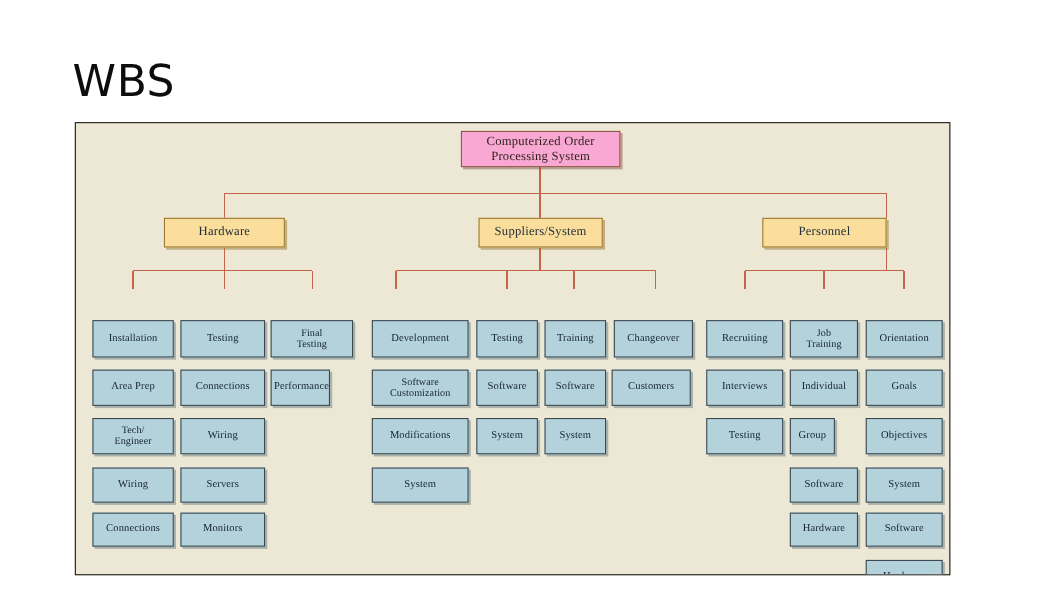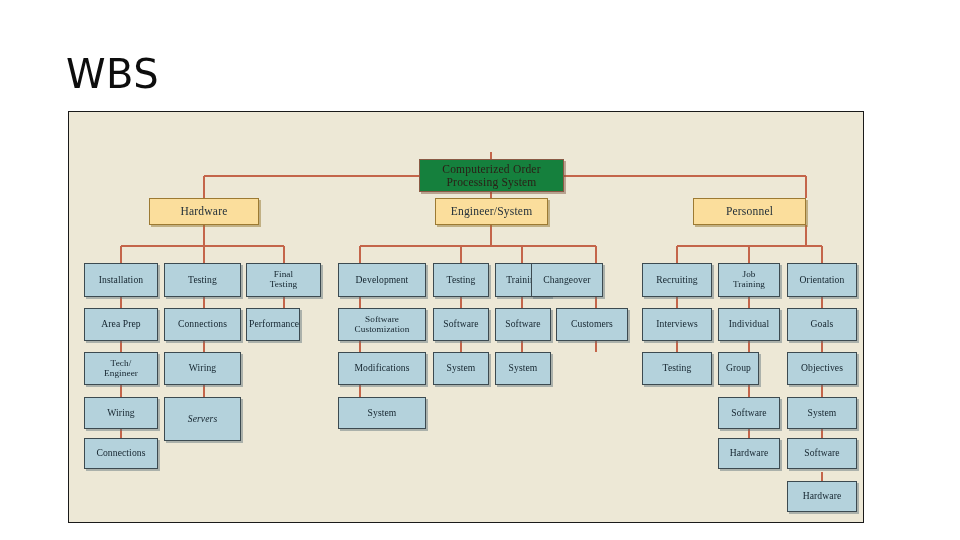--- a/index.html
+++ b/index.html
@@ -34,37 +34,37 @@
     text-align:center;
     font-family:"Liberation Serif", serif;
     color:#14242e;
     line-height:1.08;
     padding:1px 2px;
     z-index:5;
   }
   .node span{display:block;width:100%;}
 
   .root{
-    background:#15803d;border:1px solid #8a5a45;
+    background:#f9a8d4;border:1px solid #8a5a45;
     box-shadow:2px 2px 0 rgba(120,80,60,.45);
     font-size:11.5px;color:#2b1d16;
     letter-spacing:.2px;
-    margin-top:40px;
   }
   .lvl2{
     background:#FBDE9C;border:1px solid #9c7a33;
     box-shadow:2px 2px 0 rgba(150,120,50,.5);
     font-size:11.5px;color:#23303a;
     letter-spacing:.2px;
   }
   .leaf{
     background:#B4D2DC;border:1px solid #3c4a50;
     box-shadow:2px 2px 0 rgba(90,110,120,.45);
     font-size:9.6px;
     letter-spacing:.1px;
+    margin-top:28px;
   }
   .leaf.two-line{font-size:9.2px;}
 </style>
 </head>
 <body>
 
 <div id="slide">
 
   <div class="slide-title">WBS</div>
 
@@ -145,21 +145,21 @@
       <span>
         <span>Computerized Order</span>
         <span>Processing System</span>
       </span>
     </div>
 
     <div class="node lvl2" style="left:80px;top:86px;width:110px;height:27px;">
       <span>Hardware</span>
     </div>
     <div class="node lvl2" style="left:366px;top:86px;width:113px;height:27px;">
-      <span>Engineer/System</span>
+      <span>Suppliers/System</span>
     </div>
     <div class="node lvl2" style="left:624px;top:86px;width:113px;height:27px;">
       <span>Personnel</span>
     </div>
 
     <div class="node leaf" style="left:15px;top:151px;width:74px;height:34px;">
       <span>Installation</span>
     </div>
     <div class="node leaf" style="left:15px;top:196px;width:74px;height:33px;">
       <span>Area Prep</span>
@@ -179,22 +179,25 @@
 
     <div class="node leaf" style="left:95px;top:151px;width:77px;height:34px;">
       <span>Testing</span>
     </div>
     <div class="node leaf" style="left:95px;top:196px;width:77px;height:33px;">
       <span>Connections</span>
     </div>
     <div class="node leaf" style="left:95px;top:240px;width:77px;height:33px;">
       <span>Wiring</span>
     </div>
-    <div class="node leaf" style="left:95px;top:285px;width:77px;height:44px;font-style:italic;">
+    <div class="node leaf" style="left:95px;top:285px;width:77px;height:32px;">
       <span>Servers</span>
+    </div>
+    <div class="node leaf" style="left:95px;top:326px;width:77px;height:31px;">
+      <span>Monitors</span>
     </div>
 
     <div class="node leaf two-line" style="left:177px;top:151px;width:75px;height:34px;">
       <span>
         <span>Final</span>
         <span>Testing</span>
       </span>
     </div>
     <div class="node leaf" style="left:177px;top:196px;width:54px;height:33px;">
       <span>Performance</span>
@@ -229,21 +232,21 @@
     <div class="node leaf" style="left:426px;top:151px;width:56px;height:34px;">
       <span>Training</span>
     </div>
     <div class="node leaf" style="left:426px;top:196px;width:56px;height:33px;">
       <span>Software</span>
     </div>
     <div class="node leaf" style="left:426px;top:240px;width:56px;height:33px;">
       <span>System</span>
     </div>
 
-    <div class="node leaf" style="left:462px;top:151px;width:72px;height:34px;">
+    <div class="node leaf" style="left:489px;top:151px;width:72px;height:34px;">
       <span>Changeover</span>
     </div>
     <div class="node leaf" style="left:487px;top:196px;width:72px;height:33px;">
       <span>Customers</span>
     </div>
 
     <div class="node leaf" style="left:573px;top:151px;width:70px;height:34px;">
       <span>Recruiting</span>
     </div>
     <div class="node leaf" style="left:573px;top:196px;width:70px;height:33px;">

